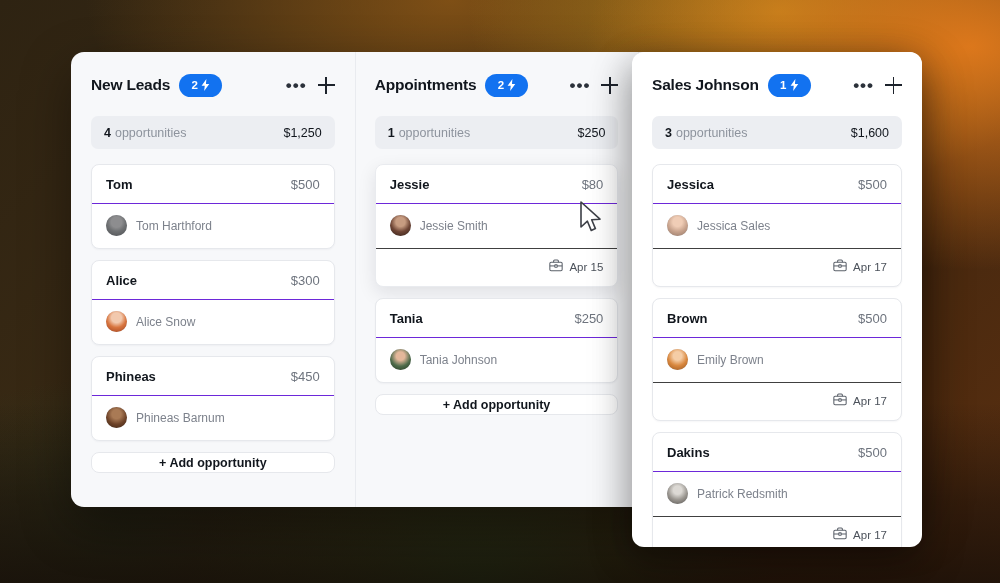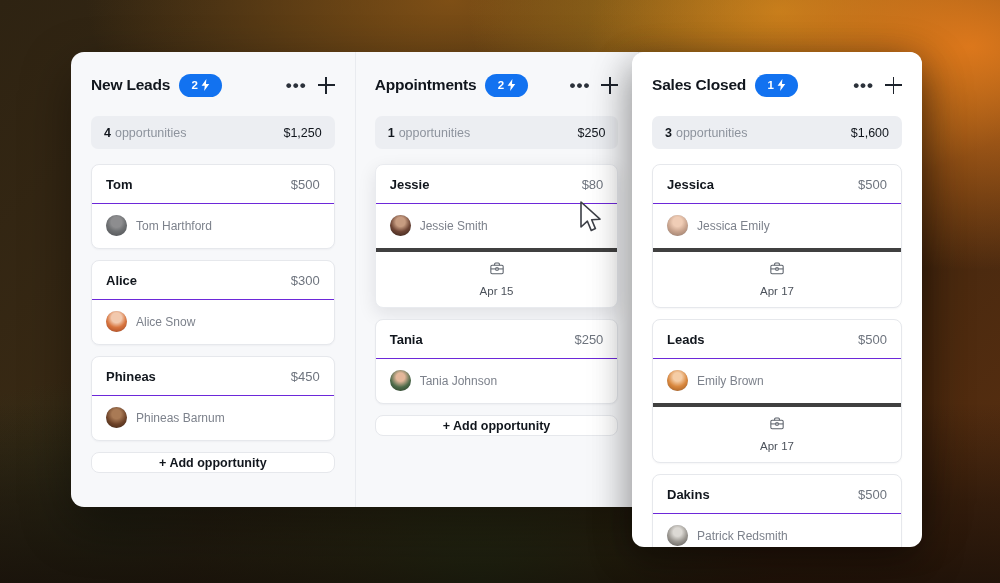--- a/index.html
+++ b/index.html
@@ -165,21 +165,21 @@
   }
   .card-name { font-size: 13px; font-weight: bold; color: #11161d; }
   .card-price { margin-left: auto; font-size: 13px; color: #6e747e; }
 
   .card-person {
     display: flex;
     align-items: center;
     padding: 11px 14px 12px 14px;
     gap: 9px;
   }
-  .card-person.with-date { border-bottom: 4px solid #404040; }
+  .card-person.with-date { border-bottom: 1px solid #404040; }
   .avatar {
     width: 21px; height: 21px;
     border-radius: 50%;
     flex: none;
     background: #c9ccd2;
     overflow: hidden;
     position: relative;
   }
   .avatar i {
     position: absolute;
@@ -187,21 +187,20 @@
     display: block;
   }
   .person-name { font-size: 12px; color: #7d828c; }
 
   .card-date {
     display: flex;
     align-items: center;
     justify-content: flex-end;
     gap: 6px;
     padding: 9px 14px 10px 14px;
-    flex-direction: column;
   }
   .date-text { font-size: 11.5px; color: #4c525b; }
 
   
   .add-btn {
     background: #ffffff;
     border: 1px solid #e6e8ec;
     border-radius: 8px;
     height: 21px;
     display: flex;
@@ -347,21 +346,21 @@
           <span class="person-name">Tania Johnson</span>
         </div>
       </div>
       <div class="add-btn">+ Add opportunity</div>
     </div>
     <div class="column"></div>
   </div>
 
 <div class="floating-col" id="floating-col">
     <div class="col-head">
-      <div class="col-title">Sales Closed</div>
+      <div class="col-title">Sales Johnson</div>
       <div class="badge">
         <span>1</span>
         <span class="bolt">
           <svg viewBox="0 0 12 16" width="9" height="12">
             <path d="M7.2 0 L0.8 9 L5 9 L4.2 16 L11 6.6 L6.6 6.6 Z" fill="#ffffff"></path>
           </svg>
         </span>
       </div>
       <div class="head-actions">
         <div class="dots">•••</div>
@@ -375,37 +374,37 @@
     </div>
     <div class="card">
       <div class="card-top">
         <div class="card-name">Jessica</div>
         <div class="card-price">$500</div>
       </div>
       <div class="card-person with-date">
         <div class="avatar">
           <i style="background: radial-gradient(circle at 50% 33%, rgb(240, 205, 182) 0px, rgb(240, 205, 182) 26%, rgb(201, 164, 142) 55%, rgb(142, 114, 99) 100%);"></i>
         </div>
-        <span class="person-name">Jessica Emily</span>
+        <span class="person-name">Jessica Sales</span>
       </div>
       <div class="card-date">
         <span><svg viewBox="0 0 20 18" width="14" height="13">
             <g fill="none" stroke="#5b616a" stroke-width="1.5" stroke-linejoin="round">
               <rect x="1.2" y="4.4" width="17.6" height="12" rx="1.8"></rect>
               <path d="M6.6 4.4 V2.6 a1.4 1.4 0 0 1 1.4 -1.4 h4 a1.4 1.4 0 0 1 1.4 1.4 V4.4"></path>
               <path d="M1.2 9.6 H18.8"></path>
               <rect x="8.2" y="8.1" width="3.6" height="3.4" rx="0.8" fill="#ffffff"></rect>
             </g>
           </svg></span>
         <span class="date-text">Apr 17</span>
       </div>
     </div>
     <div class="card">
       <div class="card-top">
-        <div class="card-name">Leads</div>
+        <div class="card-name">Brown</div>
         <div class="card-price">$500</div>
       </div>
       <div class="card-person with-date">
         <div class="avatar">
           <i style="background: radial-gradient(circle at 50% 33%, rgb(245, 205, 166) 0px, rgb(245, 205, 166) 24%, rgb(217, 136, 63) 55%, rgb(150, 84, 31) 100%);"></i>
         </div>
         <span class="person-name">Emily Brown</span>
       </div>
       <div class="card-date">
         <span><svg viewBox="0 0 20 18" width="14" height="13">

